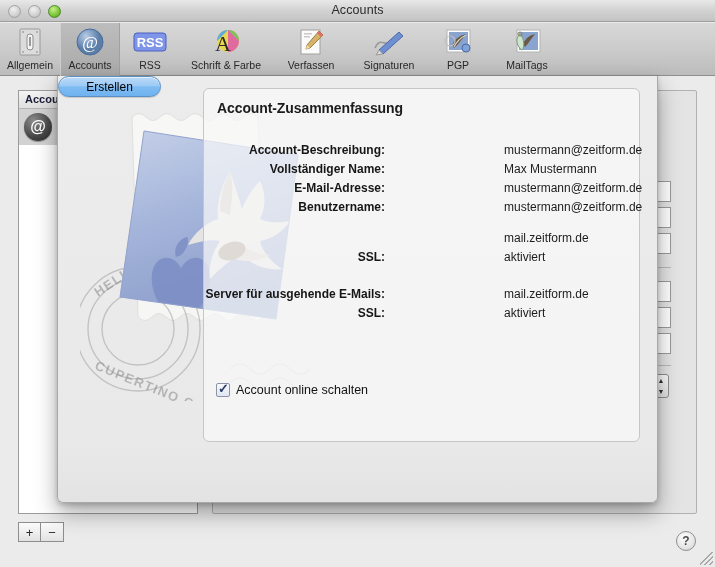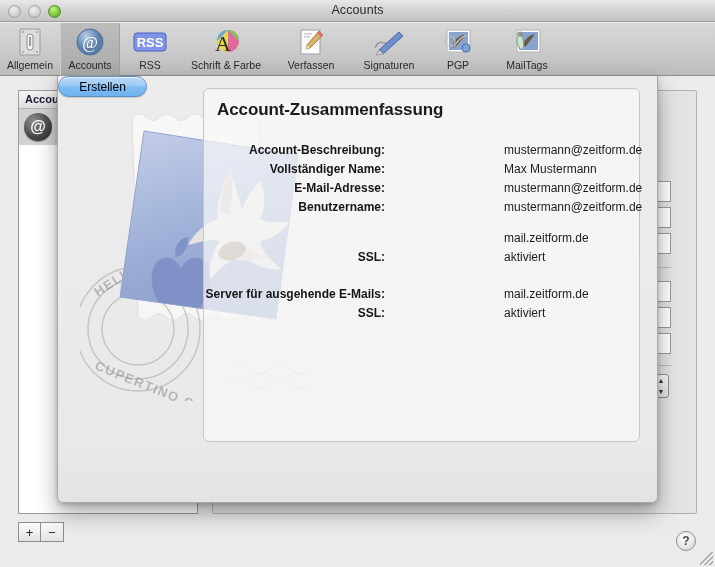--- a/index.html
+++ b/index.html
@@ -157,21 +157,21 @@
 
   
   #inner-panel {
     position: absolute; left: 145px; top: 12px; width: 437px; height: 354px;
     background: rgba(248,248,248,.72);
     border: 1px solid #c6c6c6; border-radius: 6px;
   }
 
   #summary-title {
     position: absolute; left: 13px; top: 11px;
-    font-size: 17px; font-weight: bold; color: #1b1b1b;
+    font-size: 14px; font-weight: bold; color: #1b1b1b;
     letter-spacing: -.1px;
   }
 
   .sum-block { position: absolute; left: 0; width: 437px; }
   .sum-row { position: relative; height: 19px; }
   .sum-label {
     position: absolute; right: 256px; width: 300px; text-align: right;
     font-size: 12px; font-weight: bold; color: #161616; white-space: nowrap;
   }
   .sum-value {
@@ -188,21 +188,21 @@
     background: linear-gradient(to bottom,#f7f9fc,#dfe6f2);
     border: 1px solid #8b94a5; border-radius: 2px;
     position: relative;
   }
   #online-checkbox::after {
     content: "✓"; position: absolute; left: 1px; top: -3px;
     font-size: 13px; color: #2a3d6b; font-weight: bold;
   }
   #online-label { margin-left: 6px; font-size: 12.5px; color: #131313; }
   #btn-create {
-    left: 538px; top: 463px; width: 89px; height: 21px; border-radius: 11px;
+    left: 538px; top: 463px; width: 103px; height: 21px; border-radius: 11px;
     color: #000;
     background: linear-gradient(to bottom,#bcd9f7 0%,#9ecbf5 45%,#7fbcf2 52%,#6fb2ef 100%);
     border: 1px solid #5b8fc2;
     box-shadow: inset 0 1px 0 rgba(255,255,255,.65), 0 1px 1px rgba(0,0,0,.15);
     display: flex; align-items: center; justify-content: center;
     font-size: 12px;
   }
 </style>
 </head>
 <body>
@@ -469,16 +469,20 @@
         <span class="sum-label">Server für ausgehende E-Mails:</span>
         <span class="sum-value">mail.zeitform.de</span>
       </div>
       <div class="sum-row">
         <span class="sum-label">SSL:</span>
         <span class="sum-value">aktiviert</span>
       </div>
     </div>
   </div>
 
+  <div id="online-check-wrap">
+    <div id="online-checkbox"></div>
+    <span id="online-label">Account online schalten</span>
+  </div>
 
   <div id="btn-create">Erstellen</div>
 
 </div>
 
 </body></html>

